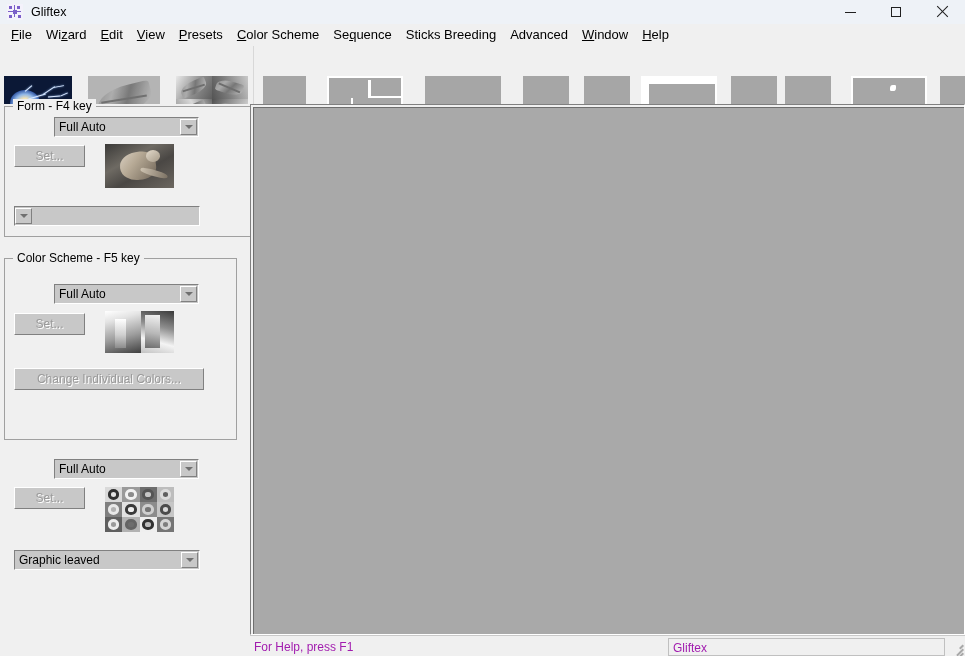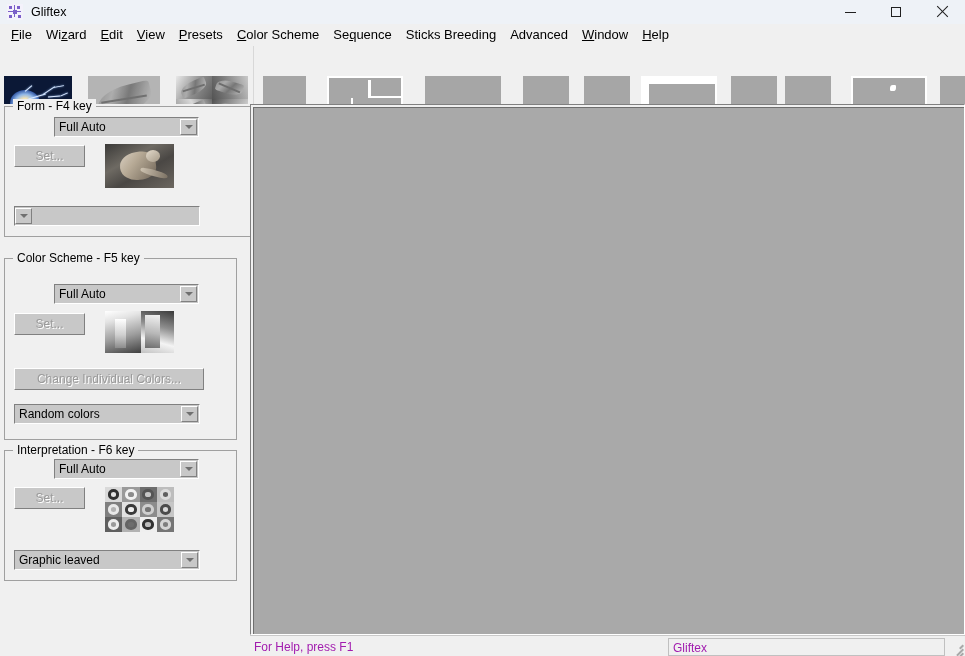--- a/index.html
+++ b/index.html
@@ -525,30 +525,21 @@
   </div>
   <div class="preview pv-cs" style="left:105px; top:311px; width:69px; height:42px;">
     <span class="l pvl1"></span>
     <span class="l pvl2"></span>
     <span class="l pvl3"></span>
     <span class="l pvl4"></span>
   </div>
   <div class="btn" style="left:14px; top:368px; width:190px;">
     <span>Change Individual Colors...</span>
   </div>
-  <div class="combo" style="left:14px; top:404px; width:186px;">
-    <span class="ctext">Random colors</span>
-    <span class="cbtn">
-      <span class="arrow-dn"></span>
-    </span>
-  </div>
-
-  <div class="groupbox" style="left:4px; top:450px; width:233px; height:131px;">
-    <div class="group-legend">Interpretation - F6 key</div>
-  </div>
+
   <div class="combo" style="left:54px; top:459px; width:145px;">
     <span class="ctext">Full Auto</span>
     <span class="cbtn">
       <span class="arrow-dn"></span>
     </span>
   </div>
   <div class="btn" style="left:14px; top:487px; width:71px;">
     <span>Set...</span>
   </div>
   <div class="preview pv-tiles" id="tilepv" style="left:105px; top:487px; width:69px; height:45px;">

